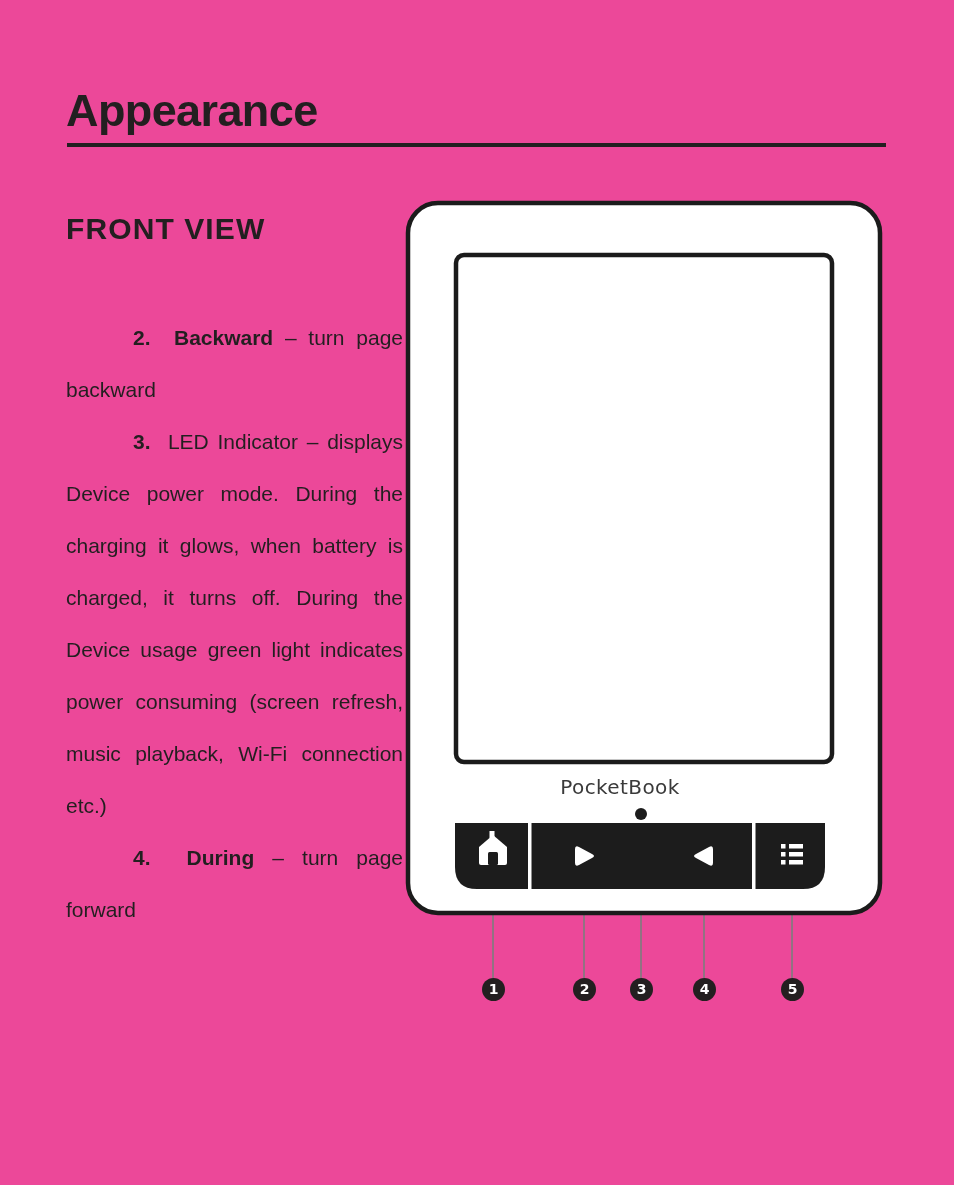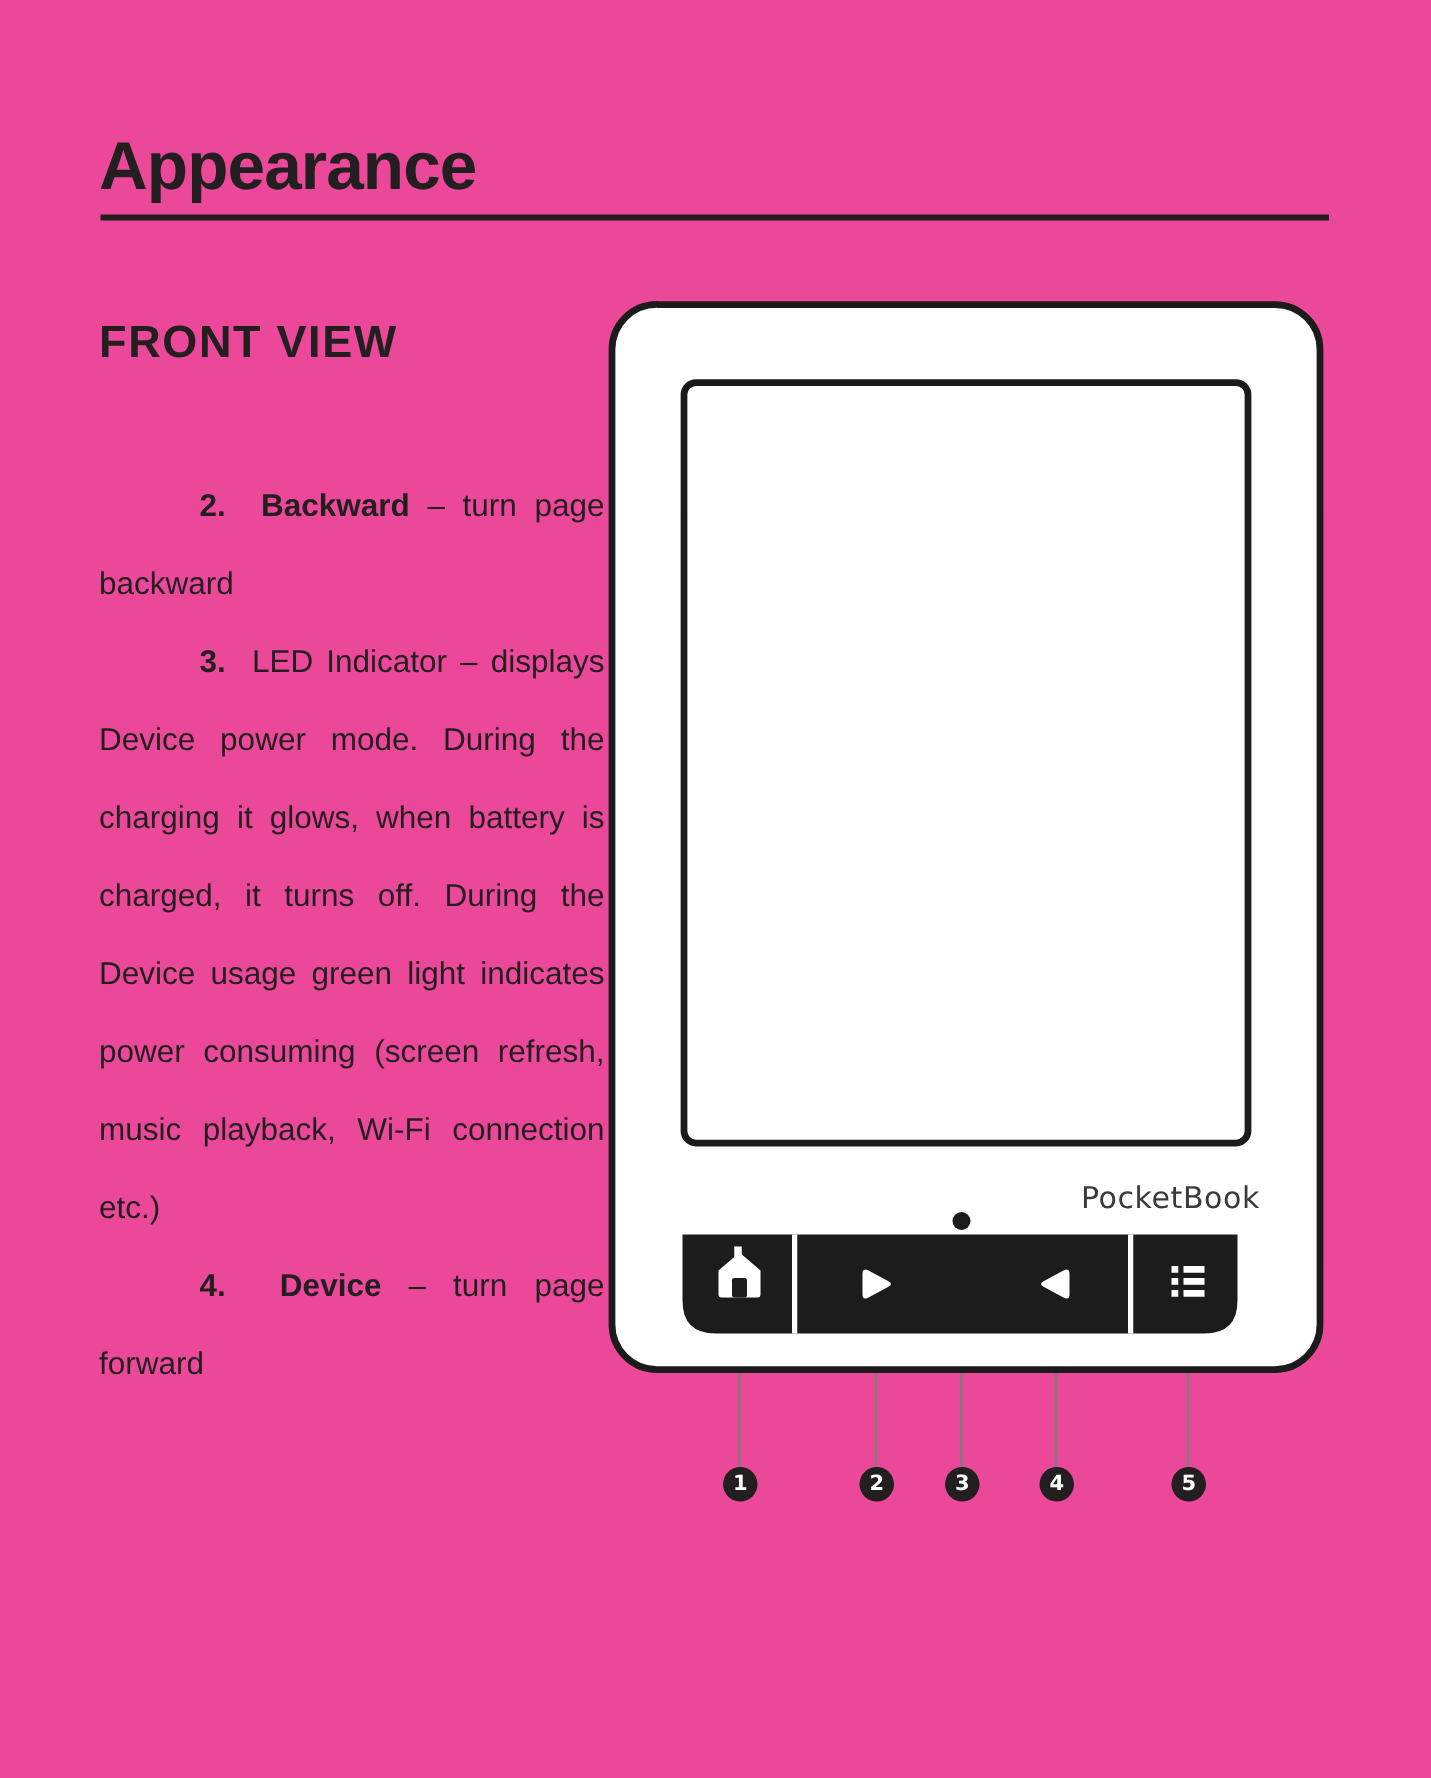--- a/index.html
+++ b/index.html
@@ -102,26 +102,25 @@
     position: absolute;
     left: 0;
     top: 0;
     display: block;
   }
   .logo-text {
     position: absolute;
     left: 0;
     top: 580px;
     width: 440px;
-    text-align: right;
+    text-align: center;
     font-size: 20px;
     letter-spacing: 0.4px;
     color: #3a3a3a;
     font-family: "DejaVu Sans", sans-serif;
-    margin-top: 11px;
   }
   .callout-num {
     position: absolute;
     width: 23px;
     height: 23px;
     border-radius: 50%;
     background: #231f20;
     color: #ffffff;
     font-size: 14px;
     font-weight: bold;
@@ -144,21 +143,21 @@
 
     <p class="para">
       <span class="indent"></span><b>2.</b>&nbsp; <b>Backward</b> <span>–</span> <span>turn page backward</span>
     </p>
 
     <p class="para">
       <span class="indent"></span><b>3.</b>&nbsp; <span>LED Indicator</span> <span>–</span> <span>displays Device power mode. During the charging it glows, when battery is charged, it turns off. During the Device usage green light indicates power consuming (screen refresh, music playback, Wi-Fi connection etc.)</span>
     </p>
 
     <p class="para">
-      <span class="indent"></span><b>4.</b>&nbsp; <b>Device</b> <span>–</span> <span>turn page forward</span>
+      <span class="indent"></span><b>4.</b>&nbsp; <b>During</b> <span>–</span> <span>turn page forward</span>
     </p>
 
   </div>
 
 
   <div class="figure">
 
     <svg class="device-svg" width="500" height="820" viewBox="0 0 500 820">
 
       <g stroke="#7d7d7d" stroke-width="1.6">

